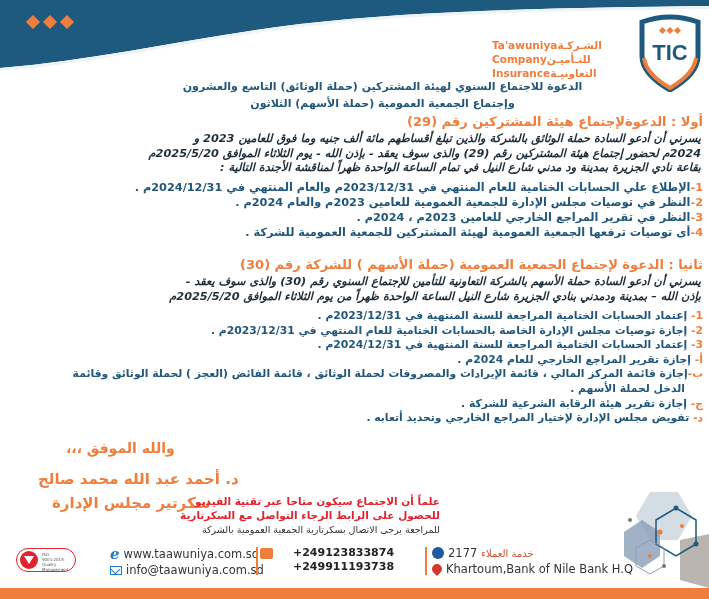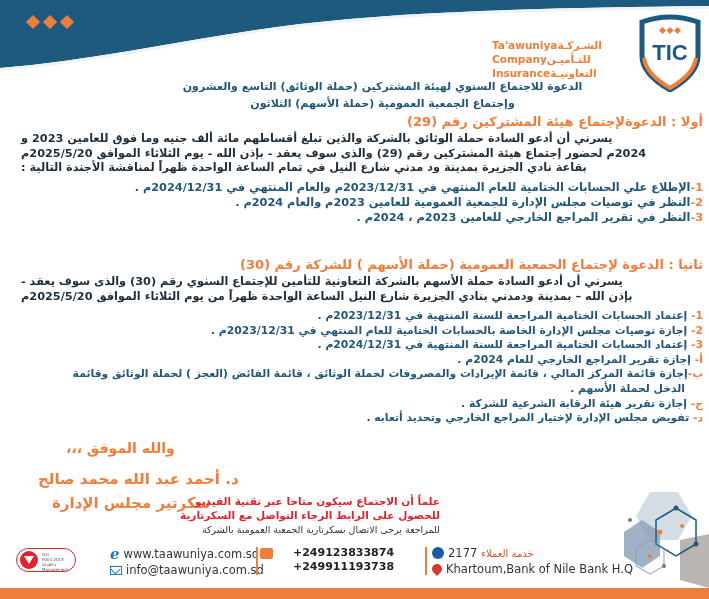--- a/index.html
+++ b/index.html
@@ -12,21 +12,21 @@
 
   .logo-text { position: absolute; left: 492px; top: 38px; width: 135px; font-size: 10.5px; font-weight: bold; line-height: 14px; color: #ef7d3c; }
   .logo-line { display: flex; justify-content: flex-start; }
   .logo-line .ar { direction: rtl; }
 
   .shield { position: absolute; left: 636px; top: 12px; width: 68px; height: 80px; }
 
   .title { position: absolute; left: 120px; width: 525px; top: 78px; text-align: center; direction: rtl; color: #21577a; font-weight: bold; font-size: 11px; line-height: 17px; }
 
   .sec-head { position: absolute; right: 6px; direction: rtl; color: #ef7d3c; font-weight: bold; font-size: 13px; white-space: nowrap; }
-  .para { position: absolute; right: 8px; width: 680px; direction: rtl; color: #1e2e3a; font-weight: bold; font-size: 11.3px; line-height: 14.5px; text-align: left; }
+  .para { position: absolute; right: 8px; width: 680px; direction: rtl; color: #1e2e3a; font-weight: bold; font-size: 11.3px; line-height: 14.5px; text-align: right; font-style: italic; }
   .para .ln { white-space: nowrap; display: block; }
 
   .agenda { position: absolute; right: 6px; direction: rtl; font-size: 11.3px; line-height: 15px; font-weight: bold; color: #21577a; }
   .agenda .it { white-space: nowrap; display: block; }
   .agenda .num { color: #ef7d3c; }
 
   .agenda2 { position: absolute; right: 6px; direction: rtl; font-size: 10.8px; line-height: 14.6px; font-weight: bold; color: #21577a; }
   .agenda2 .it { white-space: nowrap; display: block; }
   .agenda2 .num { color: #ef7d3c; }
   .agenda2 .cont { padding-right: 18px; }
@@ -101,20 +101,21 @@
 <div class="sec-head" style="top:114px;">أولا : الدعوةلإجتماع هيئة المشتركين رقم (29)</div>
 <div class="para" style="top:132px;">
   <span class="ln">يسرني أن أدعو السادة حملة الوثائق بالشركة والذين تبلغ أقساطهم مائة ألف جنيه وما فوق للعامين 2023 و</span>
   <span class="ln">2024م لحضور إجتماع هيئة المشتركين رقم (29) والذى سوف يعقد - بإذن الله - يوم الثلاثاء الموافق 2025/5/20م</span>
   <span class="ln">بقاعة نادي الجزيرة بمدينة ود مدني شارع النيل في تمام الساعة الواحدة ظهراً لمناقشة الأجندة التالية :</span>
 </div>
 <div class="agenda" style="top:180px;">
   <span class="it"><span class="num">1-</span><span>الإطلاع علي الحسابات الختامية للعام المنتهي في 2023/12/31م والعام المنتهي في 2024/12/31م .</span></span>
   <span class="it"><span class="num">2-</span><span>النظر في توصيات مجلس الإدارة للجمعية العمومية للعامين 2023م والعام 2024م .</span></span>
   <span class="it"><span class="num">3-</span><span>النظر في تقرير المراجع الخارجي للعامين 2023م ، 2024م .</span></span>
+  <span class="it"><span class="num">4-</span><span>أى توصيات ترفعها الجمعية العمومية لهيئة المشتركين للجمعية العمومية للشركة .</span></span>
 </div>
 
 <div class="sec-head" style="top:257px;">ثانيا : الدعوة لإجتماع الجمعية العمومية (حملة الأسهم ) للشركة رقم (30)</div>
 <div class="para" style="top:275px;">
   <span class="ln">يسرني أن أدعو السادة حملة الأسهم بالشركة التعاونية للتأمين للإجتماع السنوي رقم (30) والذى سوف يعقد -</span>
   <span class="ln">بإذن الله – بمدينة ودمدني بنادي الجزيرة شارع النيل الساعة الواحدة ظهراً من يوم الثلاثاء الموافق 2025/5/20م</span>
 </div>
 <div class="agenda2" style="top:309px;">
   <span class="it"><span class="num">1-</span> <span>إعتماد الحسابات الختامية المراجعة للسنة المنتهية في 2023/12/31م .</span></span>
   <span class="it"><span class="num">2-</span> <span>إجازة توصيات مجلس الإدارة الخاصة بالحسابات الختامية للعام المنتهي في 2023/12/31م .</span></span>

